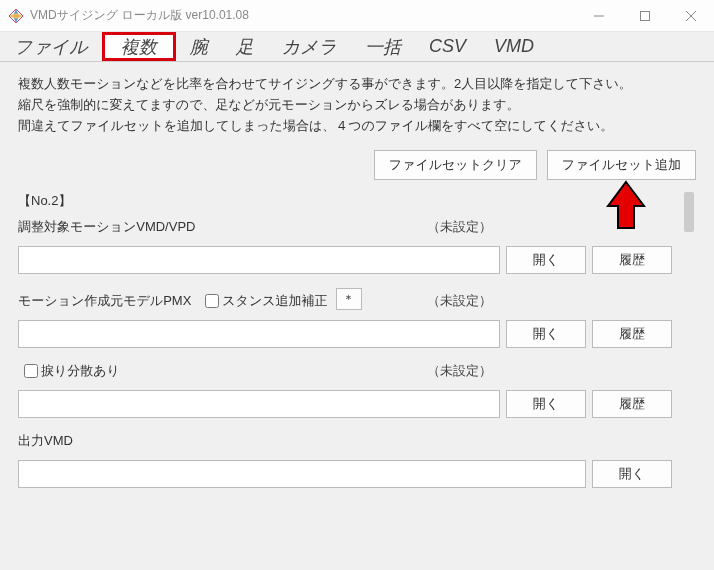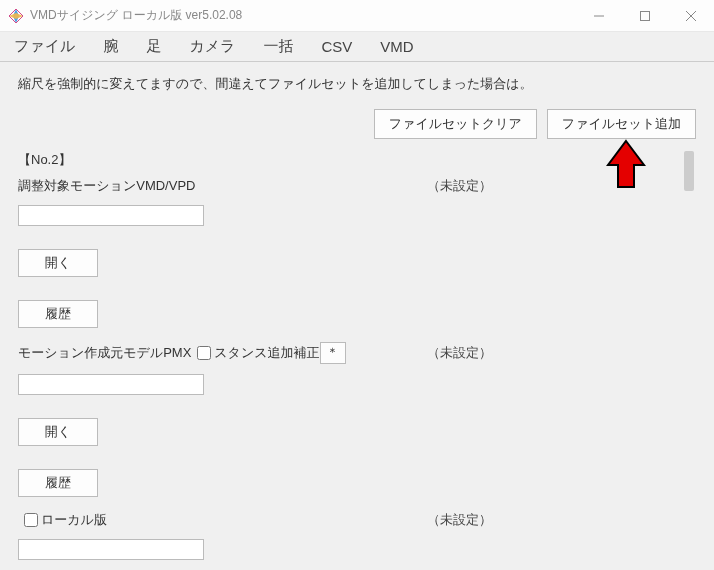--- a/index.html
+++ b/index.html
@@ -38,25 +38,26 @@
     .tabs {
       display: flex;
       background: #f0f0f0;
       border-bottom: 1px solid #ccc;
       height: 30px;
       align-items: stretch;
     }
     .tab {
       padding: 6px 14px;
       color: #444;
-      font-size: 15px;
+      font-size: 18px;
       display: flex;
       align-items: center;
       border-right: 0;
       cursor: pointer;
+      font-style: italic;
     }
     .tab.highlighted {
       border: 3px solid #d9000d;
       padding: 3px 16px;
       background: #fefefe;
       font-weight: 500;
     }
     .content {
       padding: 12px 18px;
     }
@@ -98,35 +99,35 @@
       padding-right: 4px;
     }
     .section-title {
       font-size: 13px;
       color: #333;
       margin-bottom: 8px;
     }
     .field-block { margin-bottom: 14px; }
     .field-label-row {
       display: flex;
-      align-items: center;
+      align-items: flex-end;
+      gap: 8px;
       margin-bottom: 10px;
       font-size: 13px;
     }
     .field-label-row .label { color: #333; }
     .field-label-row .status {
       margin-left: auto;
       margin-right: 180px;
       color: #444;
     }
     .field-input-row {
       display: flex;
-      gap: 23px;
+      gap: 6px;
       align-items: flex-start;
-      flex-direction: column;
     }
     .text-input {
       flex: 1;
       height: 28px;
       border: 1px solid #bbb;
       background: #fff;
       padding: 2px 4px;
       font-size: 13px;
     }
     .small-btn {
@@ -166,21 +167,21 @@
 <body>
 
 <div class="titlebar">
   <span class="titlebar-icon">
     <svg viewBox="0 0 16 16" width="16" height="16">
       <path d="M8 1 L11 8 L8 15 L5 8 Z" fill="#4aa0e6"></path>
       <path d="M1 8 L8 5 L15 8 L8 11 Z" fill="#f2b84b" opacity="0.9"></path>
       <path d="M8 1 L15 8 L8 15 L1 8 Z" fill="none" stroke="#d04a8a" stroke-width="1"></path>
     </svg>
   </span>
-  <span class="titlebar-title">VMDサイジング ローカル版 ver5.02.08</span>
+  <span class="titlebar-title">VMDサイジング ローカル版 ver10.01.08</span>
   <div class="win-controls">
     <div class="win-btn">
       <svg width="10" height="10" viewBox="0 0 10 10">
           <line x1="0" y1="5" x2="10" y2="5" stroke="#888" stroke-width="1"></line>
         </svg>
     </div>
     <div class="win-btn">
       <svg width="10" height="10" viewBox="0 0 10 10">
           <rect x="0.5" y="0.5" width="9" height="9" fill="none" stroke="#888" stroke-width="1"></rect>
         </svg>
@@ -189,32 +190,35 @@
       <svg width="10" height="10" viewBox="0 0 10 10">
           <line x1="0" y1="0" x2="10" y2="10" stroke="#888" stroke-width="1"></line>
           <line x1="10" y1="0" x2="0" y2="10" stroke="#888" stroke-width="1"></line>
         </svg>
     </div>
   </div>
 </div>
 
 <div class="tabs">
   <div class="tab">ファイル</div>
+  <div class="tab highlighted">複数</div>
   <div class="tab">腕</div>
   <div class="tab">足</div>
   <div class="tab">カメラ</div>
   <div class="tab">一括</div>
   <div class="tab">CSV</div>
   <div class="tab">VMD</div>
 </div>
 
 <div class="content">
 
   <div class="intro">
-    <div>縮尺を強制的に変えてますので、間違えてファイルセットを追加してしまった場合は。</div>
+    <div>複数人数モーションなどを比率を合わせてサイジングする事ができます。2人目以降を指定して下さい。</div>
+    <div>縮尺を強制的に変えてますので、足などが元モーションからズレる場合があります。</div>
+    <div>間違えてファイルセットを追加してしまった場合は、４つのファイル欄をすべて空にしてください。</div>
   </div>
 
   <div class="btn-row">
     <button class="std-btn">ファイルセットクリア</button>
     <button class="std-btn">ファイルセット追加</button>
     <span class="arrow-annot">
       <svg width="44" height="52" viewBox="0 0 44 52">
         <path d="M22 2 L40 26 L30 26 L30 48 L14 48 L14 26 L4 26 Z" fill="#e40000" stroke="#000" stroke-width="2"></path>
       </svg>
     </span>
@@ -250,21 +254,21 @@
           <input class="text-input" type="text" value="" style="">
           <button class="small-btn">開く</button>
           <button class="small-btn">履歴</button>
         </div>
       </div>
 
       <div class="field-block">
         <div class="field-label-row">
           <label class="chk">
             <input type="checkbox" style="">
-            <span>ローカル版</span>
+            <span>捩り分散あり</span>
           </label>
           <span class="status">（未設定）</span>
         </div>
         <div class="field-input-row">
           <input class="text-input" type="text" value="" style="">
           <button class="small-btn">開く</button>
           <button class="small-btn">履歴</button>
         </div>
       </div>
 

